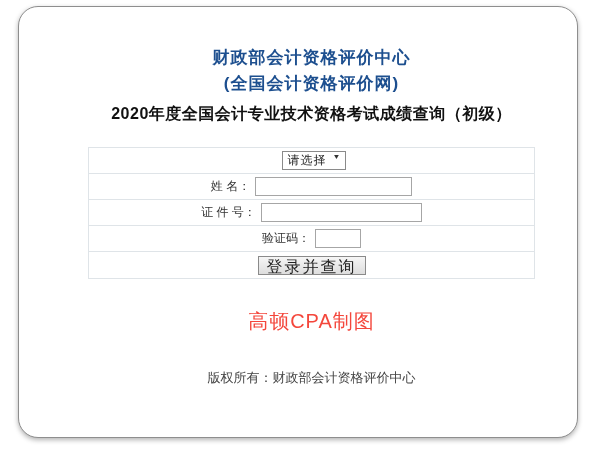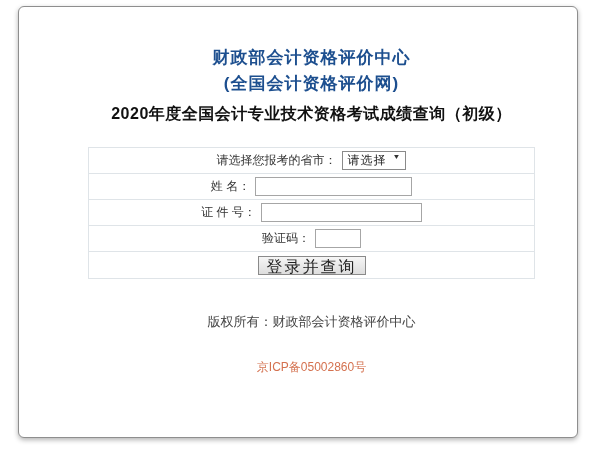--- a/index.html
+++ b/index.html
@@ -1,21 +1,21 @@
 <!DOCTYPE html>
 <html><head>
 <meta charset="utf-8">
 <style>
   * { margin:0; padding:0; box-sizing:border-box; }
   html,body { width:600px; height:453px; background:#ffffff; font-family:"Liberation Sans","DejaVu Sans",sans-serif; }
   body { position:relative; overflow:hidden; }
 
   .card {
     position:absolute; left:18px; top:6px; width:560px; height:432px;
-    background:#ffffff; border:1px solid #8e8e8e; border-radius:6px;
+    background:#ffffff; border:1px solid #8e8e8e; border-radius:20px;
     box-shadow:0 2px 5px rgba(0,0,0,.30);
   }
   .content {
     position:absolute; left:69px; top:0; width:447px; text-align:center;
   }
   .org-title, .site-title {
     color:#1d4f8f; font-size:17px; font-weight:bold; line-height:26px;
     letter-spacing:1px;
   }
   .org-title { margin-top:38px; }
@@ -76,21 +76,20 @@
 <div class="card">
   <div class="content">
 
     <div class="org-title">财政部会计资格评价中心</div>
     <div class="site-title">(全国会计资格评价网)</div>
     <div class="page-title">2020年度全国会计专业技术资格考试成绩查询（初级）</div>
 
     <div class="form-table">
 
       <div class="form-row">
-        <span class="row-label">请选择您报考的省市：</span>
         <span class="select-box">
           <span class="sel-text">请选择</span>
           <span class="sel-arrow">▼</span>
         </span>
       </div>
 
       <div class="form-row">
         <span class="row-label">姓 名：</span>
         <input class="text-input input-name" type="text" value="" style="">
       </div>
@@ -104,19 +103,19 @@
         <span class="row-label">验证码：</span>
         <input class="text-input input-captcha" type="text" value="" style="">
       </div>
 
       <div class="form-row">
         <button class="submit-btn">登录并查询</button>
       </div>
 
     </div>
 
+    <div class="watermark">高顿CPA制图</div>
 
     <div class="copyright">版权所有：财政部会计资格评价中心</div>
     <br>
-    <a class="icp-link" href="#">京ICP备05002860号</a>
 
   </div>
 </div>
 
 </body></html>

